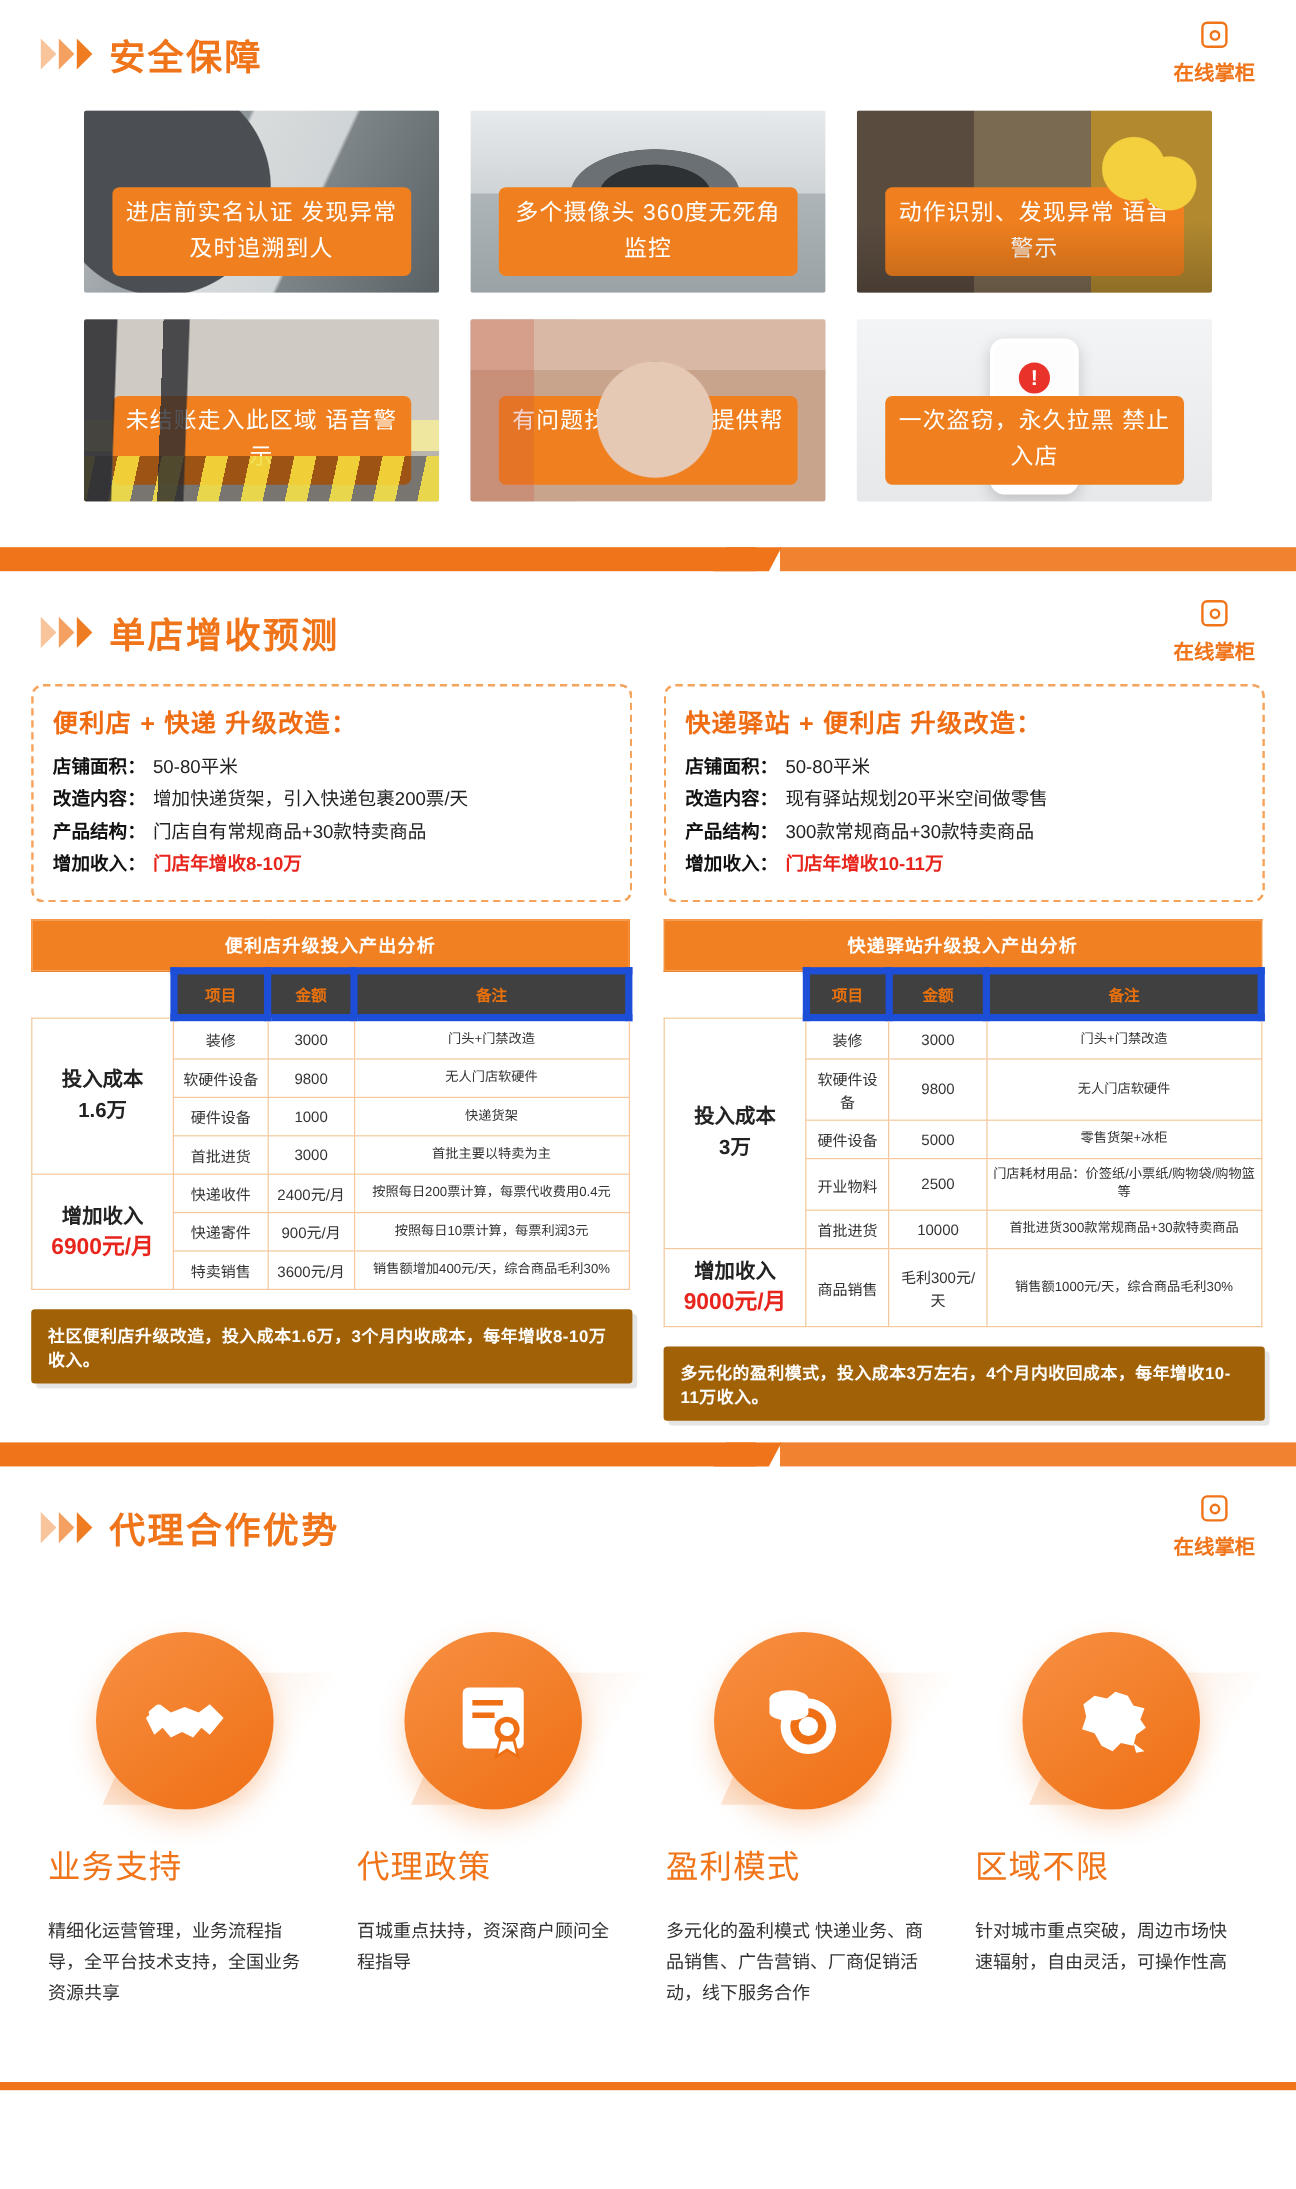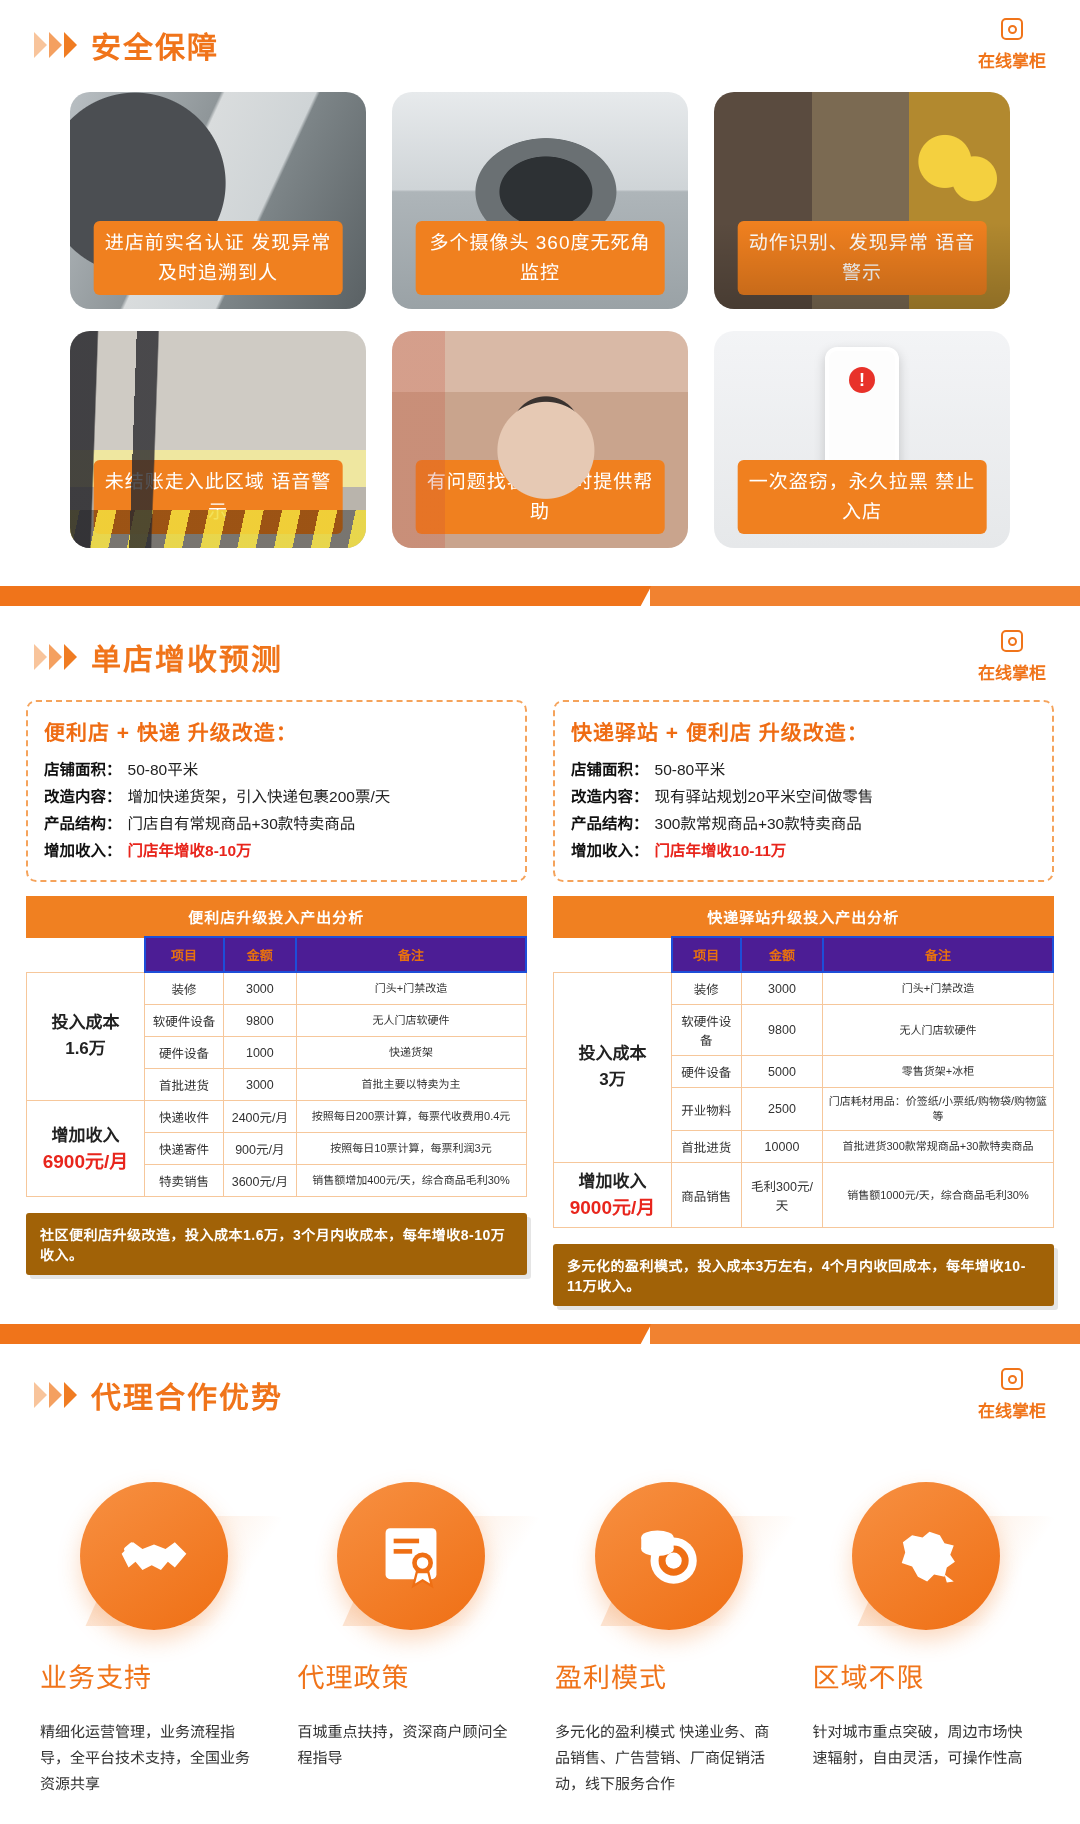--- a/index.html
+++ b/index.html
@@ -55,22 +55,22 @@
 
   
   .photo-grid {
     display: grid;
     grid-template-columns: repeat(3, 1fr);
     gap: 22px 26px;
     padding: 10px 70px 34px 70px;
   }
   .photo-card {
     position: relative;
-    height: 217px;
-    border-radius: 20px;
+    height: 152px;
+    border-radius: 2px;
     overflow: hidden;
     background: #cfd3d6;
   }
   .photo-caption {
     position: absolute;
     left: 50%; transform: translateX(-50%);
     bottom: 14px;
     width: 84%;
     background: #f0801f;
     color: #fff;
@@ -181,22 +181,22 @@
     font-size: 15px;
     font-weight: bold;
     padding: 9px 4px;
     letter-spacing: 1px;
     border: 1px solid #f08021;
   }
   table.io th.col {
     color: #e8710e;
     font-weight: bold;
     padding: 7px 4px;
-    border: 2px solid #1d4ed8;
-    background: #4c1d95;
+    border: 6px solid #1d4ed8;
+    background: #404040;
     font-size: 13px;
   }
   table.io td {
     border: 1px solid #f6c79b;
     padding: 6px 4px;
     text-align: center;
     background: #fff;
   }
   table.io td.sidecell {
     font-size: 17px; font-weight: bold; color: #222;

